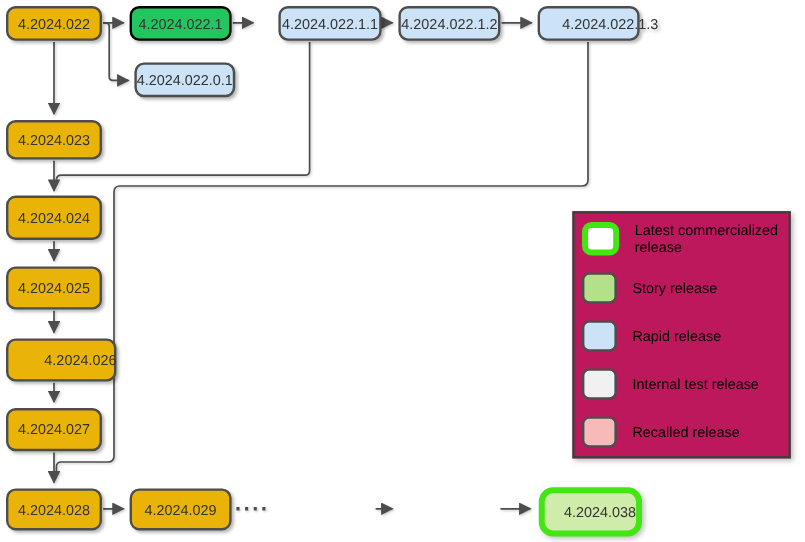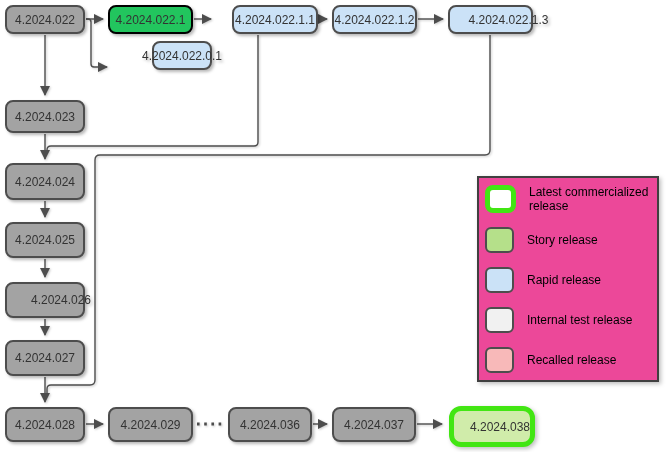--- a/index.html
+++ b/index.html
@@ -24,35 +24,35 @@
     align-items: center;
     justify-content: center;
     border: 2px solid #4d4d4d;
     border-radius: 8px;
     font-size: 12px;
     color: #333333;
     background: #ffffff;
     filter: drop-shadow(2px 2px 1.5px rgba(0,0,0,0.28));
     white-space: nowrap;
   }
-  .node.story   { background: #a3a3a3; }
+  .node.story   { background: #eab308; }
   .node.hotfix  { background: #22c55e; border-color: #000000; }
   .node.rapid   { background: #cbe2f7; }
   .node.latest-story {
     background: #d0ecaa;
     border: 5px solid #42e613;
     border-radius: 12px;
     filter: drop-shadow(2px 2px 2px rgba(0,0,0,0.25));
     padding-left: 16px;
   }
   .legend {
     position: absolute;
     left: 477px; top: 176px;
     width: 182px; height: 206px;
-    background: #ec4899;
+    background: #be185d;
     border: 2px solid #404040;
     display: flex;
     flex-direction: column;
     justify-content: space-between;
     padding: 7px 6px 7px 6px;
     filter: drop-shadow(2px 2px 2px rgba(0,0,0,0.25));
   }
   .legend-row {
     display: flex;
     align-items: center;
@@ -103,35 +103,33 @@
       <path d="M 490 35 V 150 Q 490 155 485 155 L 100 155 Q 95 155 95 160 V 380 Q 95 385 90 385 L 51 385 Q 47 385 47 389 L 47 394"></path>
       <path d="M 86 424 H 103" marker-end="url(#arrow)"></path>
       <path d="M 197 424 H 225" stroke-width="3" stroke-dasharray="2.6 4.6"></path>
       <path d="M 313 424 H 327" marker-end="url(#arrow)"></path>
       <path d="M 417 424 H 442" marker-end="url(#arrow)"></path>
     </g>
   </svg>
 
   <div class="node story" style="left:5px;   top:5px;  width:80px; height:29px;">4.2024.022</div>
   <div class="node hotfix" style="left:108px; top:5px;  width:85px; height:29px;">4.2024.022.1</div>
-  <div class="node rapid" style="left:112px; top:41px; width:60px; height:29px;margin-left:40px;">4.2024.022.0.1</div>
+  <div class="node rapid" style="left:112px; top:52px; width:84px; height:29px;">4.2024.022.0.1</div>
   <div class="node rapid" style="left:216px; top:5px;  width:86px; height:29px;margin-left:16px;">4.2024.022.1.1</div>
   <div class="node rapid" style="left:332px; top:5px;  width:85px; height:29px;">4.2024.022.1.2</div>
   <div class="node rapid" style="left:448px; top:5px;  width:85px; height:29px;padding-left:36px;">4.2024.022.1.3</div>
 
   <div class="node story" style="left:5px; top:100px; width:80px; height:33px;">4.2024.023</div>
   <div class="node story" style="left:5px; top:163px; width:80px; height:37px;">4.2024.024</div>
   <div class="node story" style="left:5px; top:222px; width:80px; height:36px;">4.2024.025</div>
-  <div class="node story" style="left:5px; top:282px; width:80px; height:36px;padding-left:32px;">4.2024.026</div>
+  <div class="node story" style="left:5px; top:282px; width:92px; height:36px;padding-left:32px;">4.2024.026</div>
   <div class="node story" style="left:5px; top:340px; width:80px; height:36px;">4.2024.027</div>
 
   <div class="node story" style="left:5px;   top:407px; width:80px; height:35px;">4.2024.028</div>
   <div class="node story" style="left:108px; top:407px; width:85px; height:35px;">4.2024.029</div>
-  <div class="node story" style="left:228px; top:407px; width:84px; height:35px;">4.2024.036</div>
-  <div class="node story" style="left:332px; top:407px; width:84px; height:35px;">4.2024.037</div>
   <div class="node latest-story" style="left:449px; top:406px; width:86px; height:41px;">4.2024.038</div>
 
   <div class="legend">
     <div class="legend-row">
       <div class="sw latest"></div>
       <span class="legend-label">Latest commercialized release</span>
     </div>
     <div class="legend-row">
       <div class="sw story"></div>
       <span class="legend-label">Story release</span>

